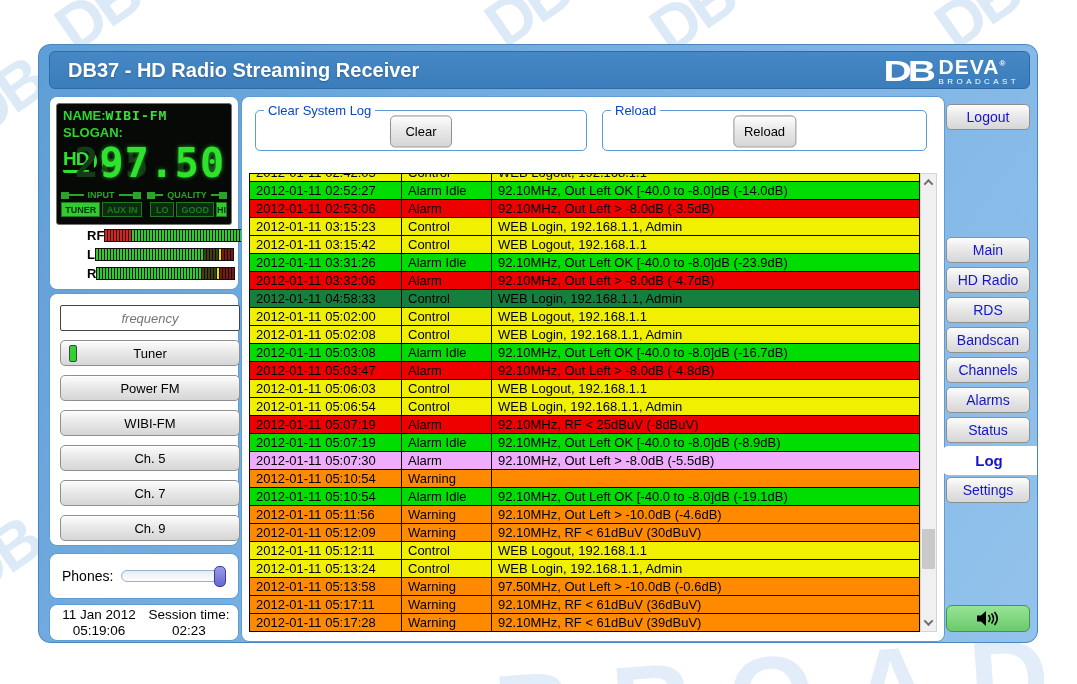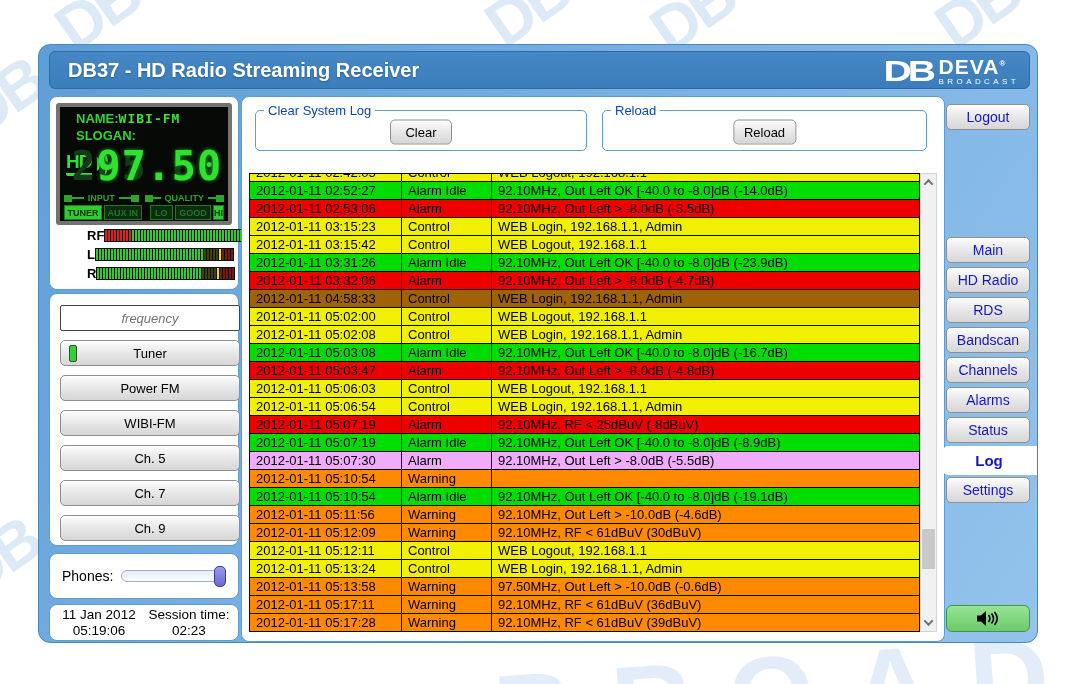--- a/index.html
+++ b/index.html
@@ -34,21 +34,21 @@
   .panel { position:absolute; background:#ffffff; border:1px solid #5e9cd4; border-radius:8px; }
   .panel-display { left:10px; top:51px; width:190px; height:194px; }
   .panel-buttons { left:10px; top:248px; width:190px; height:253px; padding:11px 10px;
                    display:grid; grid-template-columns:1fr 1fr; grid-auto-rows:26px; gap:9px 12px; }
   .panel-phones  { left:10px; top:508px; width:190px; height:46px; display:flex; align-items:center; padding:0 12px; gap:8px; }
   .panel-datetime{ left:10px; top:559px; width:190px; height:37px; display:flex; padding:2px 4px; }
   .main-panel    { left:202px; top:51px; width:704px; height:546px; }
 
   
   .lcd { position:absolute; left:6px; top:6px; width:176px; height:122px; background:#070907;
-         border-radius:3px; border:4px solid #737373; padding:3px 16px; overflow:hidden; }
+         border-radius:3px; border:1px solid #737373; padding:3px 6px; overflow:hidden; }
   .lcd-line { font-size:13px; font-weight:bold; color:#2fd42f; line-height:17px; white-space:nowrap; }
   .lcd-value { font-family:"DejaVu Sans Mono", monospace; color:#3ae23a; letter-spacing:1px; }
   .freq-row { position:absolute; left:4px; top:36px; right:6px; height:48px; }
   .hd-mark { position:absolute; left:2px; top:8px; display:flex; align-items:center; color:#2ee22e; font-weight:bold; }
   .hd-text { font-size:19px; letter-spacing:-1px; border-bottom:3px solid #2ee22e; border-radius:2px; padding:0 1px 0 0; }
   .hd-arc { width:7px; height:22px; border-right:3px solid #2ee22e; border-radius:50%; margin-left:1px; }
   .digits { position:absolute; right:0; top:0; height:48px; font-family:"DejaVu Sans Mono", monospace;
             font-weight:bold; font-size:40px; line-height:46px; letter-spacing:1px; }
   .digits .dim    { position:absolute; right:0; top:0; color:#153a18; }
   .digits .bright { position:absolute; right:0; top:0; color:#2ee22e; text-shadow:0 0 4px #1d9a1d; }
@@ -90,21 +90,21 @@
   .dt-col { flex:1; display:flex; flex-direction:column; align-items:center; justify-content:center;
             font-size:13.5px; color:#000; line-height:16px; }
 
   
   .fieldsets-row { position:absolute; left:0; top:2px; width:100%; height:56px; }
   fieldset { position:absolute; border:1px solid #5e9cd4; border-radius:5px; height:48px; top:4px; }
   fieldset legend { font-size:13px; color:#0a46c8; margin-left:8px; padding:0 4px; }
   .fs-clear { left:13px; width:332px; }
   .fs-reload { left:360px; width:325px; }
   .fs-btn { position:absolute; left:50%; top:50%; transform:translate(-50%,-58%);
-            min-width:62px; height:25px; padding:10px 10px; font-size:13px; }
+            min-width:62px; height:32px; padding:10px 10px; font-size:13px; }
 
   
   .log-table { position:absolute; left:7px; top:76px; width:671px; height:459px;
                border:1px solid #000; overflow:hidden; background:#fff; }
   .log-row { display:flex; height:18px; border-bottom:1px solid #000; overflow:hidden; }
   .log-row.partial { height:8px; }
   .log-row.partial .log-cell { margin-top:-10px; }
   .log-cell { font-size:13px; line-height:17px; color:#000; padding-left:6px; white-space:nowrap; overflow:hidden; }
   .log-time { width:152px; border-right:1px solid #000; }
   .log-type { width:90px;  border-right:1px solid #000; }
@@ -434,21 +434,21 @@
         <div class="log-row" style="background: rgb(0, 221, 0);">
           <div class="log-cell log-time">2012-01-11 03:31:26</div>
           <div class="log-cell log-type">Alarm Idle</div>
           <div class="log-cell log-msg">92.10MHz, Out Left OK [-40.0 to -8.0]dB (-23.9dB)</div>
         </div>
         <div class="log-row" style="background: rgb(238, 0, 0);">
           <div class="log-cell log-time">2012-01-11 03:32:06</div>
           <div class="log-cell log-type">Alarm</div>
           <div class="log-cell log-msg">92.10MHz, Out Left &gt; -8.0dB (-4.7dB)</div>
         </div>
-        <div class="log-row" style="background: #a16207;">
+        <div class="log-row" style="background: #15803d;">
           <div class="log-cell log-time">2012-01-11 04:58:33</div>
           <div class="log-cell log-type">Control</div>
           <div class="log-cell log-msg">WEB Login, 192.168.1.1, Admin</div>
         </div>
         <div class="log-row" style="background: rgb(240, 240, 0);">
           <div class="log-cell log-time">2012-01-11 05:02:00</div>
           <div class="log-cell log-type">Control</div>
           <div class="log-cell log-msg">WEB Logout, 192.168.1.1</div>
         </div>
         <div class="log-row" style="background: rgb(240, 240, 0);">

